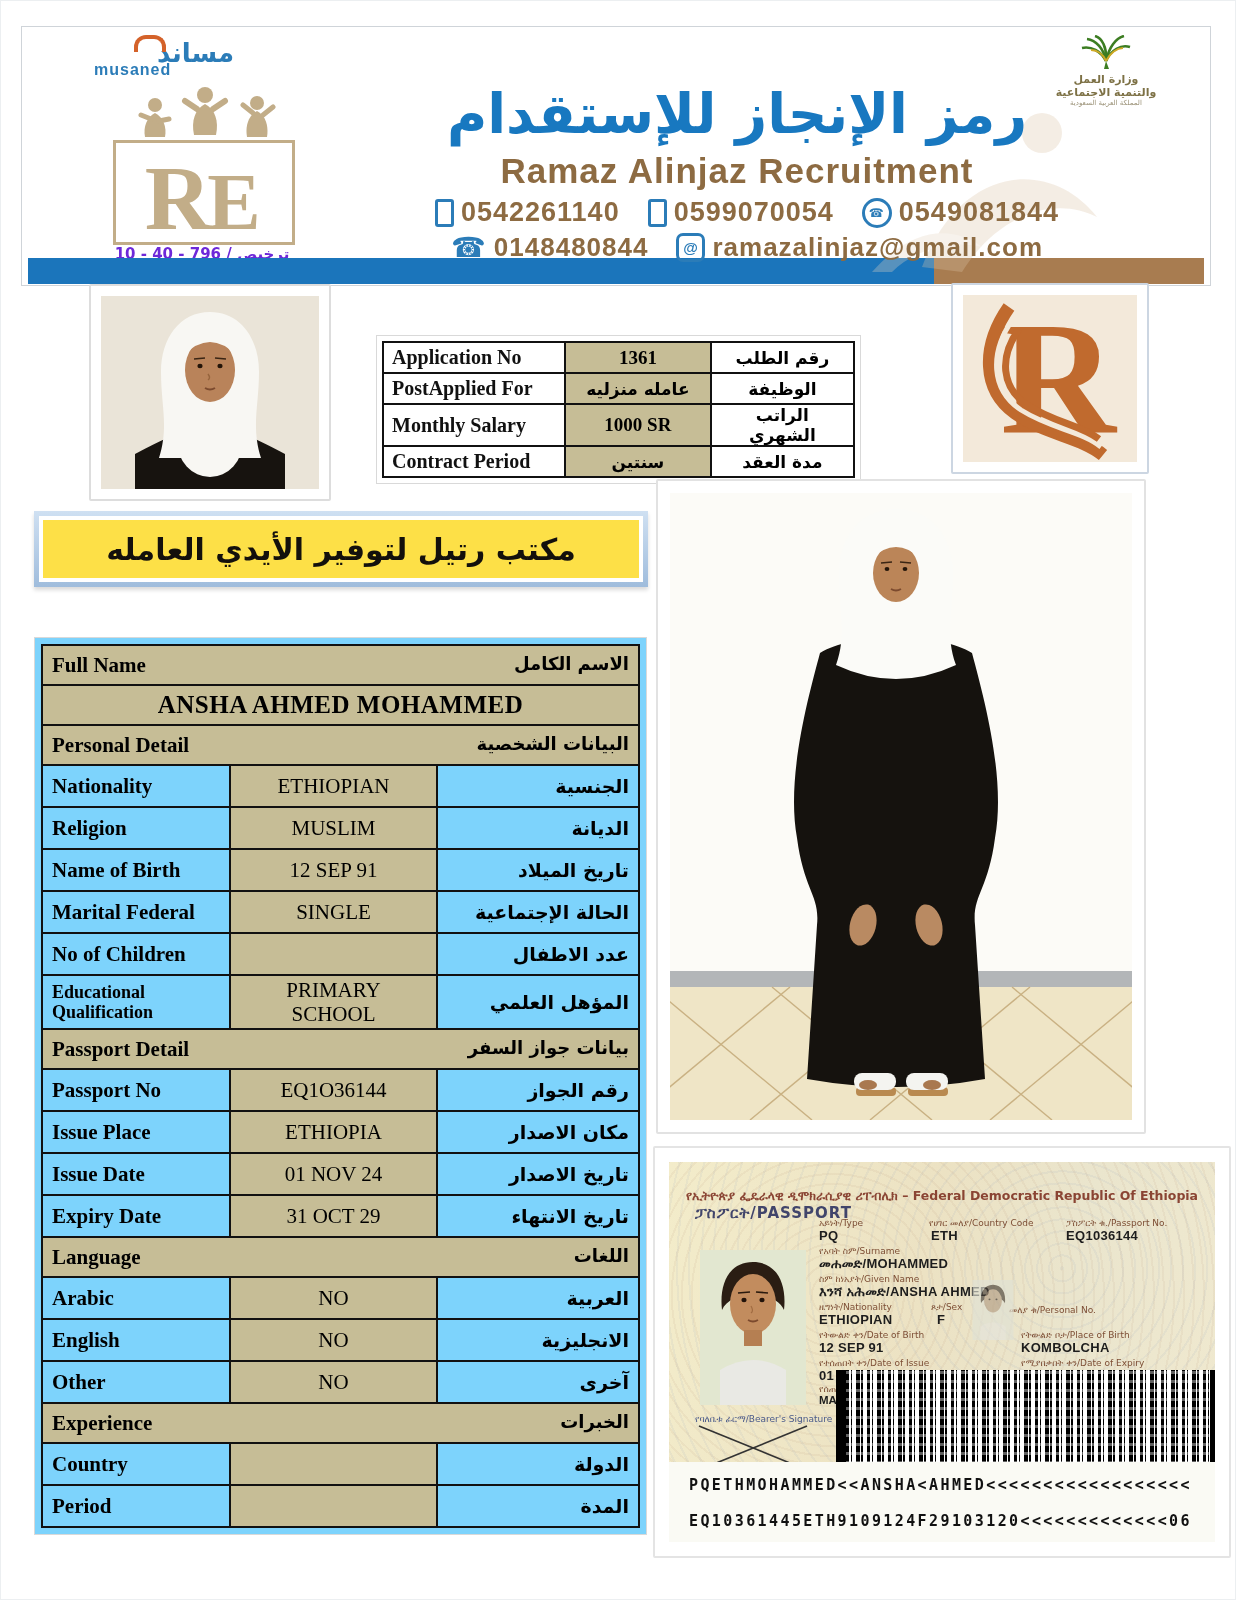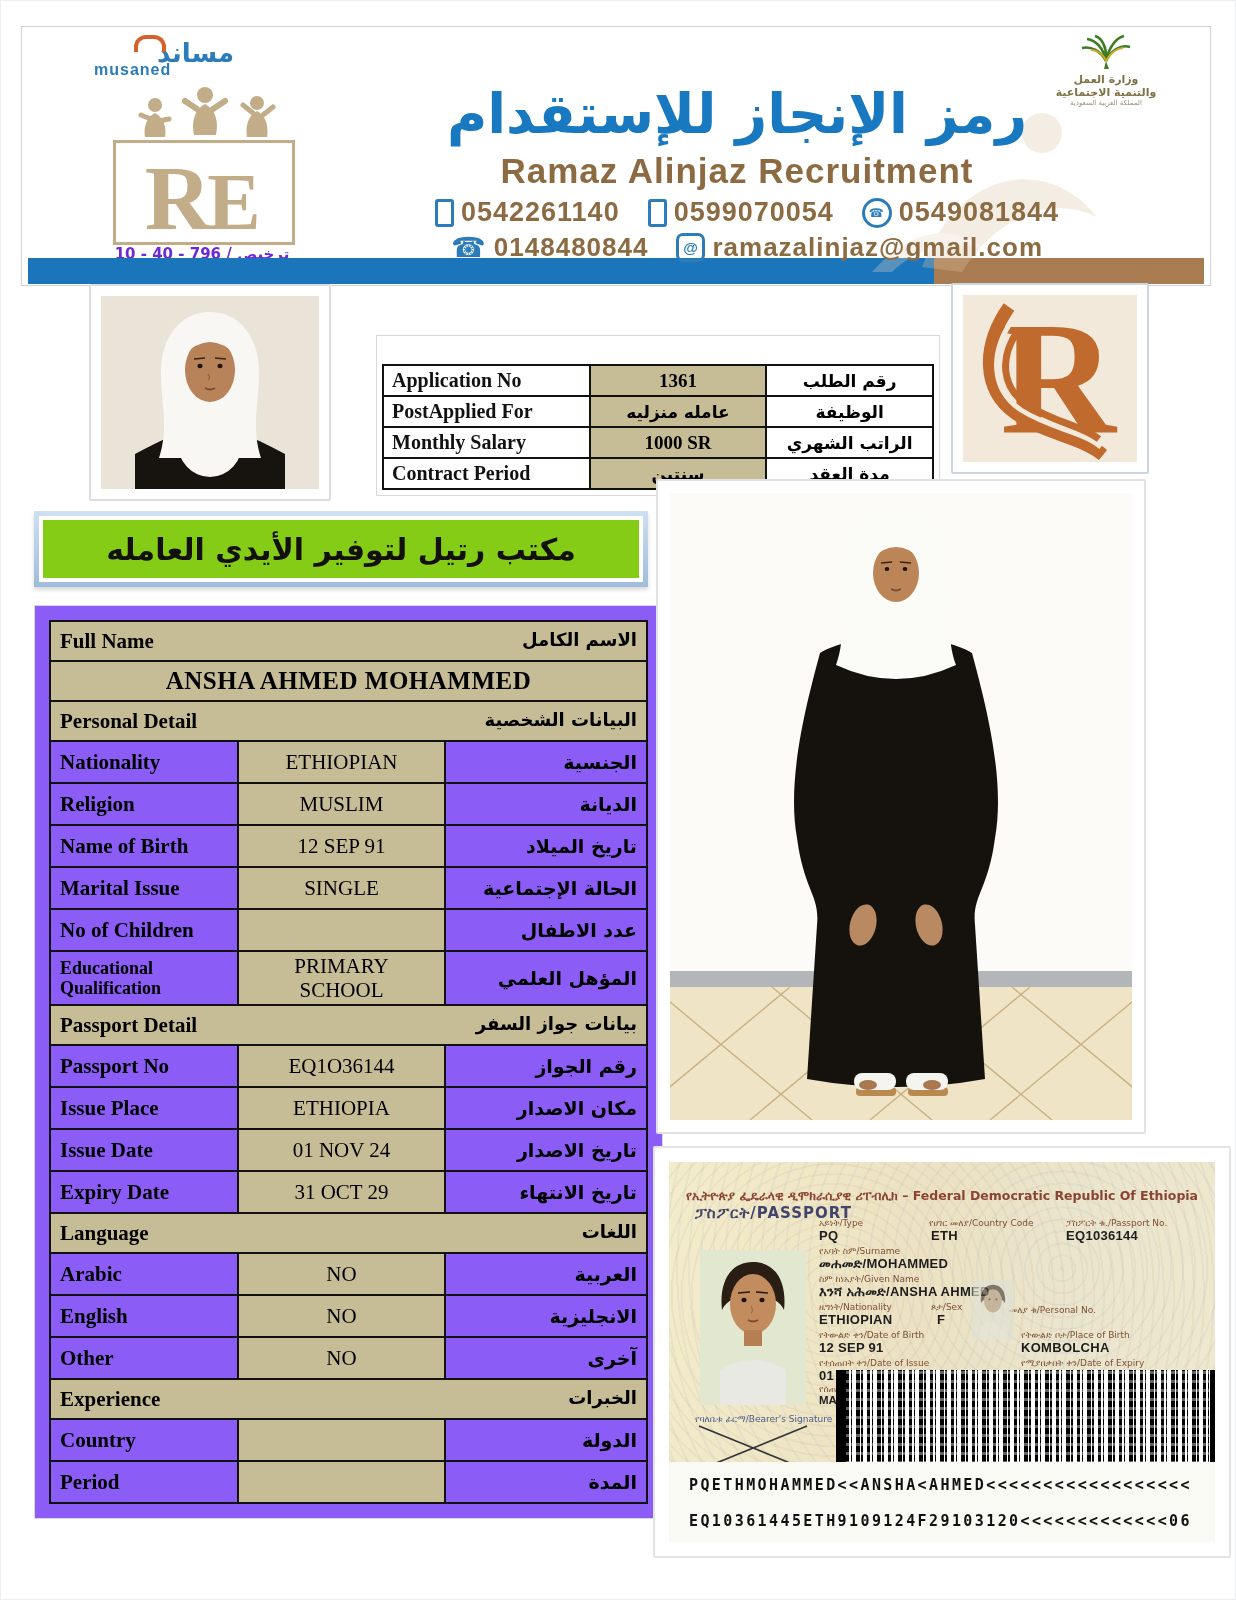--- a/index.html
+++ b/index.html
@@ -39,35 +39,35 @@
 
   
   .frame{border:2px solid #dddddd;background:#fff;border-radius:2px;}
   #portrait{left:88px;top:283px;width:242px;height:217px;padding:10px;box-sizing:border-box;}
   #rlogo{left:950px;top:282px;width:198px;height:191px;padding:10px;box-sizing:border-box;border-color:#ccd6e2;}
   #fullbody{left:655px;top:478px;width:490px;height:655px;padding:12px;box-sizing:border-box;border-color:#e2e2e2;}
   #passfrm{left:652px;top:1145px;width:578px;height:412px;padding:14px;box-sizing:border-box;border-color:#e4e4e4;}
 
   
   #appwrap{left:375px;top:334px;border:1px solid #d9d9d9;padding:5px;background:#fff;}
-  #apptable{border-collapse:collapse;width:552px;margin-top:23px;}
+  #apptable{border-collapse:collapse;width:473px;}
   #apptable td{border:2px solid #111;height:29px;padding:0 8px;}
   #apptable .lab{width:190px;font-family:"Liberation Serif","DejaVu Serif",serif;font-weight:bold;font-size:20px;color:#111;}
   #apptable .val{width:160px;background:#c6bd96;text-align:center;font-family:"Liberation Serif","DejaVu Serif",serif;font-weight:bold;font-size:19px;}
   #apptable .val.arv{font-family:"DejaVu Sans",sans-serif;font-size:17px;direction:rtl;}
   #apptable .arb{width:150px;text-align:center;font-family:"DejaVu Sans",sans-serif;font-weight:bold;font-size:17px;direction:rtl;}
 
   
   #banner{left:33px;top:510px;width:604px;padding:5px;background:linear-gradient(#cfe0f2,#9fbcdc);box-shadow:0 3px 4px rgba(0,0,0,.15);}
   #banner .mid{background:#fff;padding:4px;}
-  #banner .inner{background:#84cc16;height:58px;display:flex;align-items:center;justify-content:center;}
+  #banner .inner{background:#fde047;height:58px;display:flex;align-items:center;justify-content:center;}
   #banner .txt{font-family:"DejaVu Sans",sans-serif;font-weight:bold;font-size:30px;color:#13100c;direction:rtl;}
 
   
-  #cvwrap{left:33px;top:604px;border:1px solid #d9d9d9;padding:14px;background:#8b5cf6;}
+  #cvwrap{left:33px;top:636px;border:1px solid #d9d9d9;padding:6px;background:#7dd3fc;}
   #cvtable{border-collapse:collapse;width:597px;table-layout:fixed;}
   #cvtable td{border:2px solid #111;padding:0 9px;overflow:hidden;}
   #cvtable tr.r-hdr{height:40px;} #cvtable tr.r-data{height:42px;} #cvtable tr.r-edu{height:54px;}
   #cvtable td.sec{background:#c6bd96;}
   #cvtable .sec-en{float:left;font-family:"Liberation Serif","DejaVu Serif",serif;font-weight:bold;font-size:21px;}
   #cvtable .sec-ar{float:right;font-family:"DejaVu Sans",sans-serif;font-weight:bold;font-size:18px;direction:rtl;}
   #cvtable td.name{background:#c6bd96;text-align:center;font-family:"Liberation Serif","DejaVu Serif",serif;font-weight:bold;font-size:25px;letter-spacing:.5px;}
   #cvtable td.lab{font-family:"Liberation Serif","DejaVu Serif",serif;font-weight:bold;font-size:21px;}
   #cvtable td.lab.small{font-size:18px;line-height:20px;}
   #cvtable td.val{background:#c6bd96;text-align:center;font-family:"Liberation Serif","DejaVu Serif",serif;font-size:21px;}
@@ -285,21 +285,21 @@
             <td class="lab">Religion</td>
             <td class="val">MUSLIM</td>
             <td class="arb">الديانة</td>
           </tr>
       <tr class="r-data">
             <td class="lab">Name of Birth</td>
             <td class="val">12 SEP 91</td>
             <td class="arb">تاريخ  الميلاد</td>
           </tr>
       <tr class="r-data">
-            <td class="lab">Marital Issue</td>
+            <td class="lab">Marital Federal</td>
             <td class="val">SINGLE</td>
             <td class="arb">الحالة الإجتماعية</td>
           </tr>
       <tr class="r-data">
             <td class="lab">No of Children</td>
             <td class="val"></td>
             <td class="arb">عدد الاطفال</td>
           </tr>
       <tr class="r-edu">
             <td class="lab small">Educational Qualification</td>

